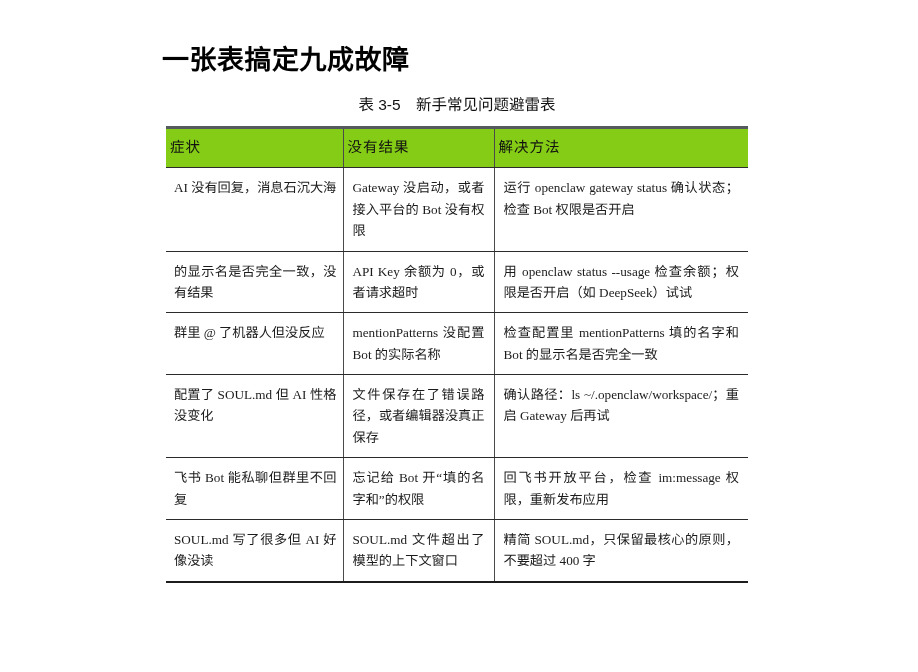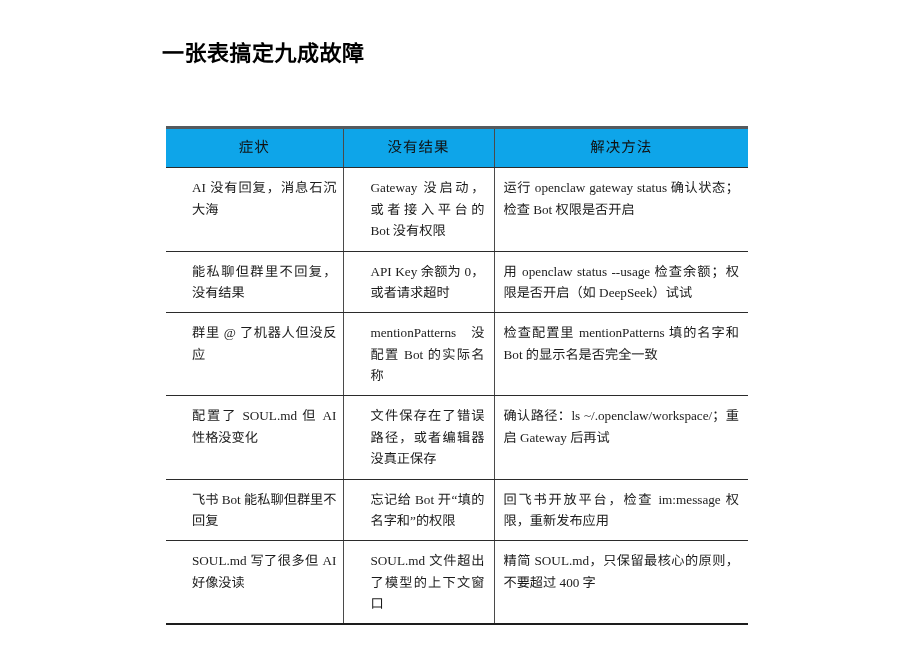--- a/index.html
+++ b/index.html
@@ -23,21 +23,21 @@
     width: 918px;
     height: 672px;
     background: #ffffff;
   }
   .page-title {
     position: absolute;
     left: 162px;
     top: 20px;
     font-family: "Liberation Sans", "DejaVu Sans", sans-serif;
     font-weight: bold;
-    font-size: 22px;
+    font-size: 27px;
     letter-spacing: 0.5px;
     color: #000000;
     white-space: nowrap;
   }
   .table-caption {
     position: absolute;
     left: 166px;
     top: 92px;
     width: 582px;
     text-align: center;
@@ -58,28 +58,28 @@
     table-layout: fixed;
     font-size: 13.2px;
     line-height: 1.62;
     color: #1b1b1b;
   }
   table.tbl col.c1 { width: 177px; }
   table.tbl col.c2 { width: 151px; }
   table.tbl col.c3 { width: 254px; }
 
   table.tbl thead th {
-    background: #0ea5e9;
+    background: #84cc16;
     border-top: 3px solid #555a5e;
     border-bottom: 1.4px solid #2b2b2b;
     border-left: 1.2px solid #4a4a4a;
     font-family: "Liberation Sans", "DejaVu Sans", sans-serif;
     font-weight: normal;
     font-size: 14.5px;
-    text-align: center;
+    text-align: left;
     padding: 7px 4px 8px 4px;
     color: #111111;
     letter-spacing: 1px;
   }
   table.tbl thead th:first-child {
     border-left: none;
   }
   table.tbl tbody td {
     border-bottom: 1.3px solid #2b2b2b;
     border-left: 1.2px solid #4a4a4a;
@@ -99,30 +99,30 @@
     border-bottom: 2.4px solid #1d1d1d;
   }
   .cell-txt {
     display: block;
   }
   
   td[data-col="0"] .cell-txt,
   td[data-col="1"] .cell-txt {
     text-align: justify;
     text-align-last: left;
-    margin-left: 18px;
   }
 </style>
 </head>
 <body>
 
 <div class="page">
 
   <h1 class="page-title">一张表搞定九成故障</h1>
 
+  <div class="table-caption">表 3-5　新手常见问题避雷表</div>
 
   <div class="table-wrap">
     <table class="tbl">
       <colgroup>
         <col class="c1">
           <col class="c2">
           <col class="c3">
       </colgroup>
       <thead>
         <tr>
@@ -140,21 +140,21 @@
           <td data-col="1">
               <span class="cell-txt">Gateway 没启动，或者接入平台的 Bot 没有权限</span>
             </td>
           <td data-col="2">
               <span class="cell-txt">运行 openclaw gateway status 确认状态；检查 Bot 权限是否开启</span>
             </td>
         </tr>
 
         <tr>
           <td data-col="0">
-              <span class="cell-txt">能私聊但群里不回复，没有结果</span>
+              <span class="cell-txt">的显示名是否完全一致，没有结果</span>
             </td>
           <td data-col="1">
               <span class="cell-txt">API Key 余额为 0，或者请求超时</span>
             </td>
           <td data-col="2">
               <span class="cell-txt">用 openclaw status --usage 检查余额；权限是否开启（如 DeepSeek）试试</span>
             </td>
         </tr>
 
         <tr>

